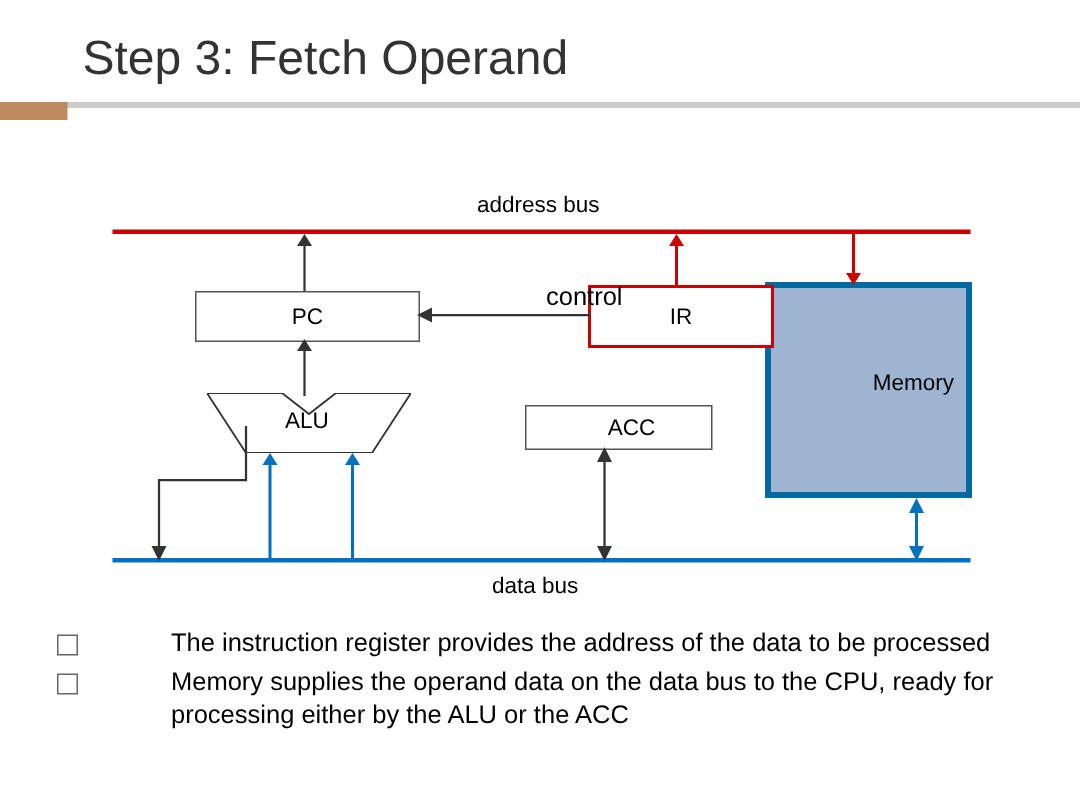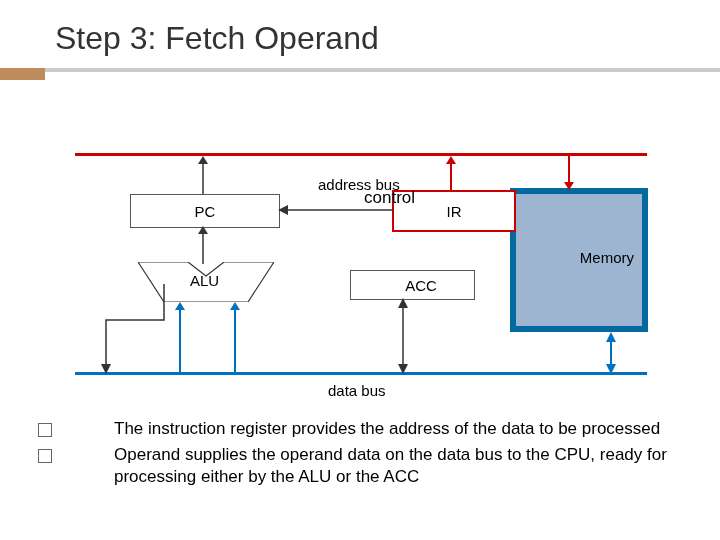--- a/index.html
+++ b/index.html
@@ -48,21 +48,21 @@
     top: 372px;
     left: 75px;
     width: 572px;
     background: #0070c0;
   }
   .bus-label {
     position: absolute;
     font-size: 15px;
     color: #000;
   }
-  .address-label { top: 128px; left: 318px; margin-top: 48px; }
+  .address-label { top: 128px; left: 318px; }
   .data-label { top: 382px; left: 328px; }
   .box {
     position: absolute;
     border: 1px solid #555;
     display: flex;
     align-items: center;
     justify-content: center;
     font-size: 15px;
     background: #fff;
   }
@@ -78,21 +78,21 @@
     width: 120px;
     height: 38px;
     border: 2.5px solid #c00;
   }
   .memory {
     top: 188px;
     left: 510px;
     width: 138px;
     height: 144px;
     background: #9db5d1;
-    border: 6px solid #0369a1;
+    border: 4px solid #0369a1;
     display: flex;
     align-items: flex-start;
     justify-content: flex-end;
     padding: 55px 8px 0 0;
     box-sizing: border-box;
   }
   .acc {
     top: 270px;
     left: 350px;
     width: 106px;
@@ -255,15 +255,15 @@
   </svg>
 </div>
 
 <div class="bullet-area">
   <div class="bullet-row">
     <div class="bullet-mark"></div>
     <div class="bullet-text">The instruction register provides the address of the data to be processed</div>
   </div>
   <div class="bullet-row">
     <div class="bullet-mark"></div>
-    <div class="bullet-text">Operand supplies the operand data on the data bus to the CPU, ready for processing either by the ALU or the ACC</div>
+    <div class="bullet-text">Memory supplies the operand data on the data bus to the CPU, ready for processing either by the ALU or the ACC</div>
   </div>
 </div>
 
 </body></html>

